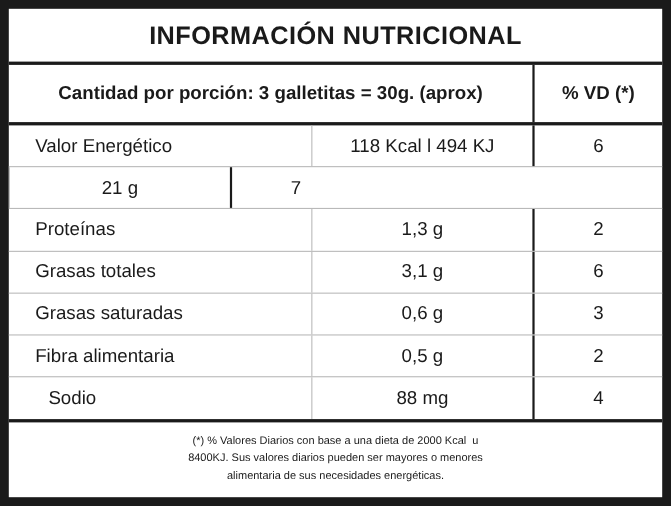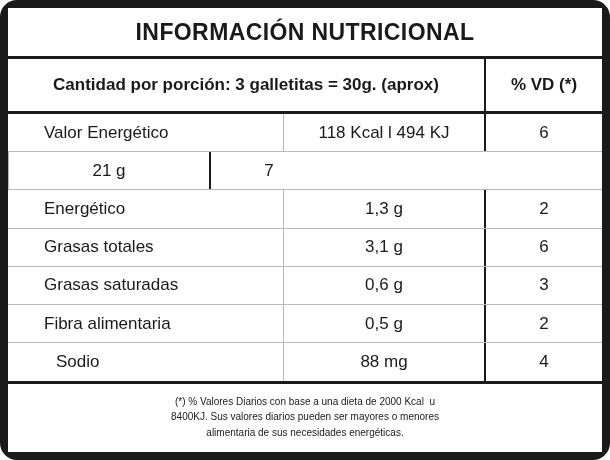--- a/index.html
+++ b/index.html
@@ -11,21 +11,20 @@
     font-family: "Liberation Sans", sans-serif;
     -webkit-font-smoothing: antialiased;
   }
   #panel {
     position: relative;
     width: 610px;
     height: 460px;
     background: #1a1a1a;
     box-sizing: border-box;
     padding: 8px;
-    border-radius: 17px;
   }
   #card {
     width: 100%;
     height: 100%;
     background: #ffffff;
     box-sizing: border-box;
     display: flex;
     flex-direction: column;
   }
   
@@ -90,21 +89,21 @@
     min-height: 0;
   }
   .row:last-child {
     border-bottom: none;
     margin-left: 12px;
   }
   .cell-name {
     flex: 1 1 auto;
     display: flex;
     align-items: center;
-    padding-left: 36px;
+    padding-left: 24px;
     font-size: 17px;
     color: #1a1a1a;
   }
   .cell-value {
     flex: 0 0 200px;
     display: flex;
     align-items: center;
     justify-content: center;
     font-size: 17px;
     color: #1a1a1a;
@@ -159,21 +158,21 @@
         <div class="cell-value">118 Kcal l 494 KJ</div>
         <div class="cell-vd">6</div>
       </div>
 
       <div class="row">
         <div class="cell-value">21 g</div>
         <div class="cell-vd">7</div>
       </div>
 
       <div class="row">
-        <div class="cell-name">Energético</div>
+        <div class="cell-name">Proteínas</div>
         <div class="cell-value">1,3 g</div>
         <div class="cell-vd">2</div>
       </div>
 
       <div class="row">
         <div class="cell-name">Grasas totales</div>
         <div class="cell-value">3,1 g</div>
         <div class="cell-vd">6</div>
       </div>
 

